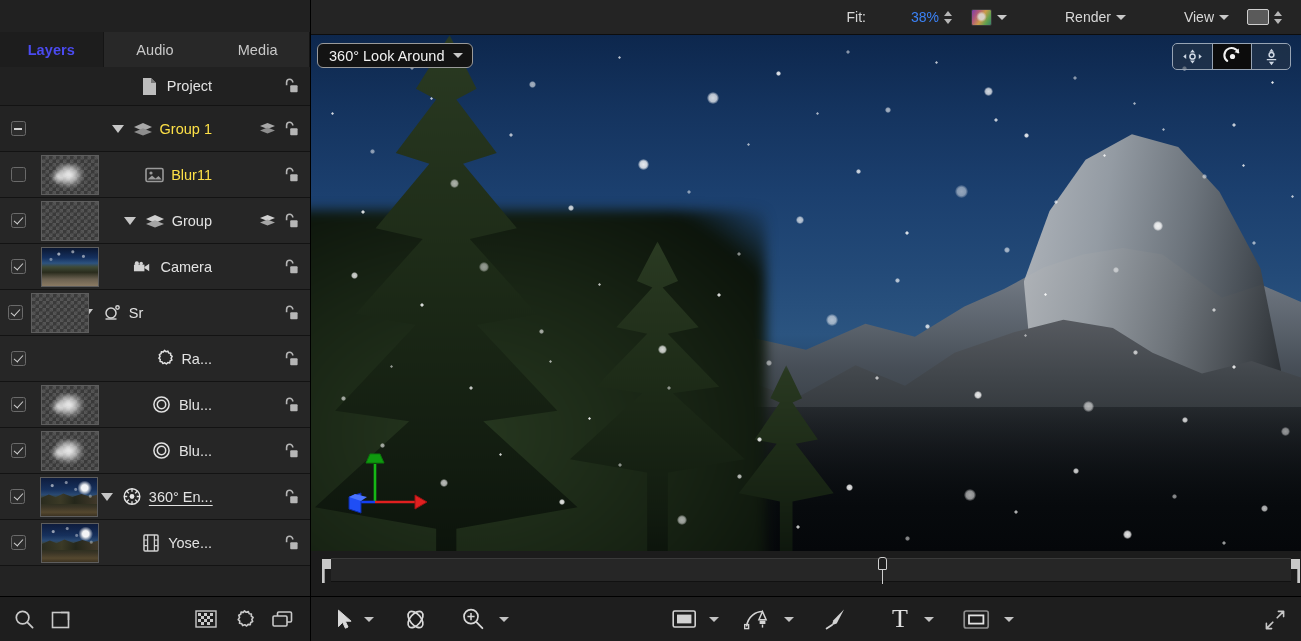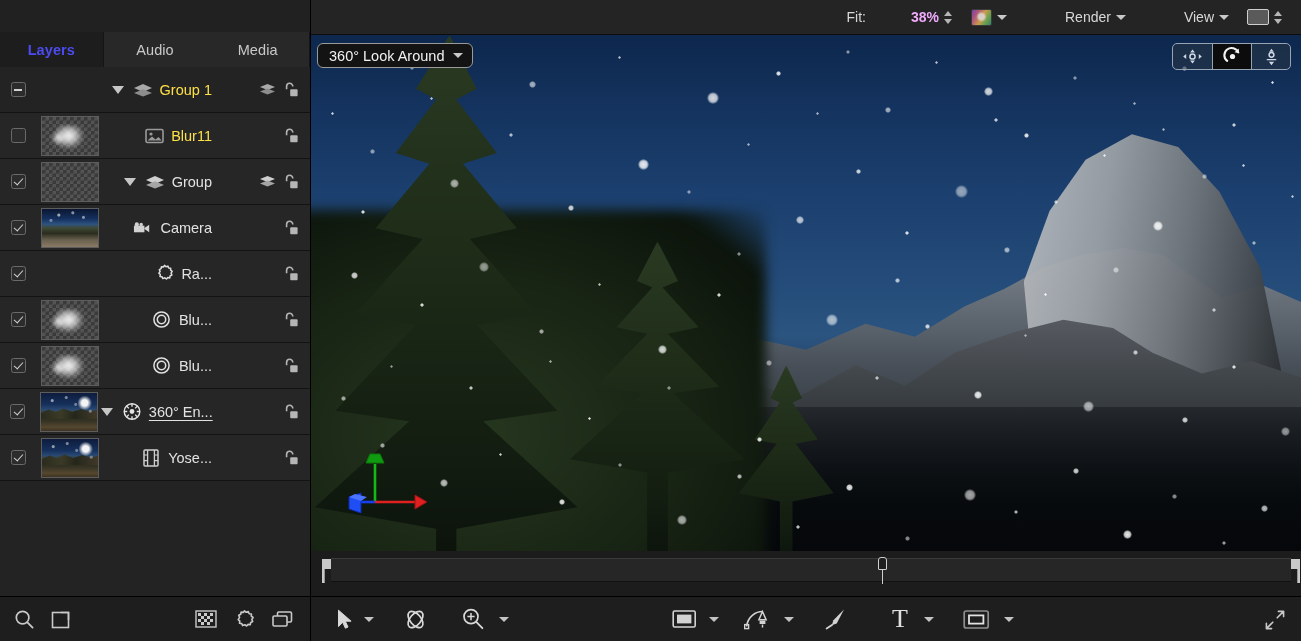--- a/index.html
+++ b/index.html
@@ -153,21 +153,21 @@
 
   
   #canvas-toolbar {
     height: 35px; flex: 0 0 35px;
     background: #242424; border-bottom: 1px solid #0d0d0d;
     display: flex; align-items: center; justify-content: flex-end;
     padding-right: 9px; gap: 0px;
   }
   .tb-item { display: flex; align-items: center; gap: 5px; padding: 0 9px; height: 35px; }
   .tb-label { font-size: 14px; color: #d8d8d8; margin-left: 40px; }
-  .tb-label.dim { color: #f0abfc; font-weight: bold; }
+  .tb-label.dim { color: #3b82f6; }
   .updown {
     width: 9px; height: 15px; position: relative; flex: 0 0 auto;
   }
   .updown::before, .updown::after {
     content:""; position:absolute; left:0; width:0;height:0;
     border-left:4.5px solid transparent; border-right:4.5px solid transparent;
   }
   .updown::before { top:1px; border-bottom:5px solid #b6b6b6; }
   .updown::after { bottom:1px; border-top:5px solid #b6b6b6; }
   .chev {
@@ -315,20 +315,41 @@
       <div class="tab" style="border-right:none;">
           <span>Audio</span>
         </div>
       <div class="tab">
           <span>Media</span>
         </div>
     </div>
 
     <div id="layer-list">
 
+      <div class="layer-row project">
+        <div class="cb-cell"></div>
+        <div class="thumb-cell"></div>
+        <div class="name-cell">
+          <span class="row-icon">
+            <svg width="17" height="19" viewBox="0 0 17 19">
+                <path d="M2 1h8l5 5v12H2z" fill="#bdbdbd"></path>
+                <path d="M10 1l5 5h-5z" fill="#787878"></path>
+              </svg>
+          </span>
+          <span class="row-label">Project</span>
+        </div>
+        <div class="right-cell">
+          <span class="lock-ico">
+            <svg width="17" height="16" viewBox="0 0 17 16">
+                <path d="M4.6 7.2V4.4a3.1 3.1 0 016.2 0" fill="none" stroke="#b5b5b5" stroke-width="1.6"></path>
+                <rect x="8.2" y="7.2" width="7.4" height="7" rx="1" fill="#b5b5b5"></rect>
+              </svg>
+          </span>
+        </div>
+      </div>
 
       <div class="layer-row group1">
         <div class="cb-cell">
             <div class="checkbox mixed"></div>
           </div>
         <div class="thumb-cell"></div>
         <div class="name-cell">
           <span class="disc"></span>
           <span class="row-icon">
             <svg width="20" height="14" viewBox="0 0 20 14">
@@ -439,20 +460,47 @@
         <div class="right-cell">
           <span class="lock-ico">
             <svg width="17" height="16" viewBox="0 0 17 16">
                 <path d="M4.6 7.2V4.4a3.1 3.1 0 016.2 0" fill="none" stroke="#b5b5b5" stroke-width="1.6"></path>
                 <rect x="8.2" y="7.2" width="7.4" height="7" rx="1" fill="#b5b5b5"></rect>
               </svg>
           </span>
         </div>
       </div>
 
+      <div class="layer-row">
+        <div class="cb-cell">
+            <div class="checkbox checked"></div>
+          </div>
+        <div class="thumb-cell">
+            <div class="thumb"></div>
+          </div>
+        <div class="name-cell" style="padding-right:117px;">
+          <span class="disc"></span>
+          <span class="row-icon">
+            <svg width="20" height="18" viewBox="0 0 20 18">
+                <circle cx="9" cy="9" r="5" fill="none" stroke="#d4d4d4" stroke-width="1.5"></circle>
+                <circle cx="15.5" cy="3.5" r="1.7" fill="none" stroke="#d4d4d4" stroke-width="1.4"></circle>
+                <path d="M3.5 15h11" stroke="#d4d4d4" stroke-width="1.4"></path>
+              </svg>
+          </span>
+          <span class="row-label">Sr</span>
+        </div>
+        <div class="right-cell">
+          <span class="lock-ico">
+            <svg width="17" height="16" viewBox="0 0 17 16">
+                <path d="M4.6 7.2V4.4a3.1 3.1 0 016.2 0" fill="none" stroke="#b5b5b5" stroke-width="1.6"></path>
+                <rect x="8.2" y="7.2" width="7.4" height="7" rx="1" fill="#b5b5b5"></rect>
+              </svg>
+          </span>
+        </div>
+      </div>
 
       <div class="layer-row">
         <div class="cb-cell">
             <div class="checkbox checked"></div>
           </div>
         <div class="thumb-cell"></div>
         <div class="name-cell">
           <span class="row-icon">
             <svg width="19" height="19" viewBox="0 0 19 19">
                 <path d="M9.5 1.4l1.5 1.3 1.9-.6.8 1.9 2 .2-.1 2 1.6 1.2-1.1 1.7.8 1.9-1.8.9-.3 2-2-.3-1.4 1.4-1.6-1.2-1.9.8-.9-1.8-2-.3.3-2-1.4-1.4 1.2-1.6-.8-1.9 1.8-.9.3-2 2 .3z" fill="none" stroke="#e0e0e0" stroke-width="1.5" stroke-linejoin="round"></path>

